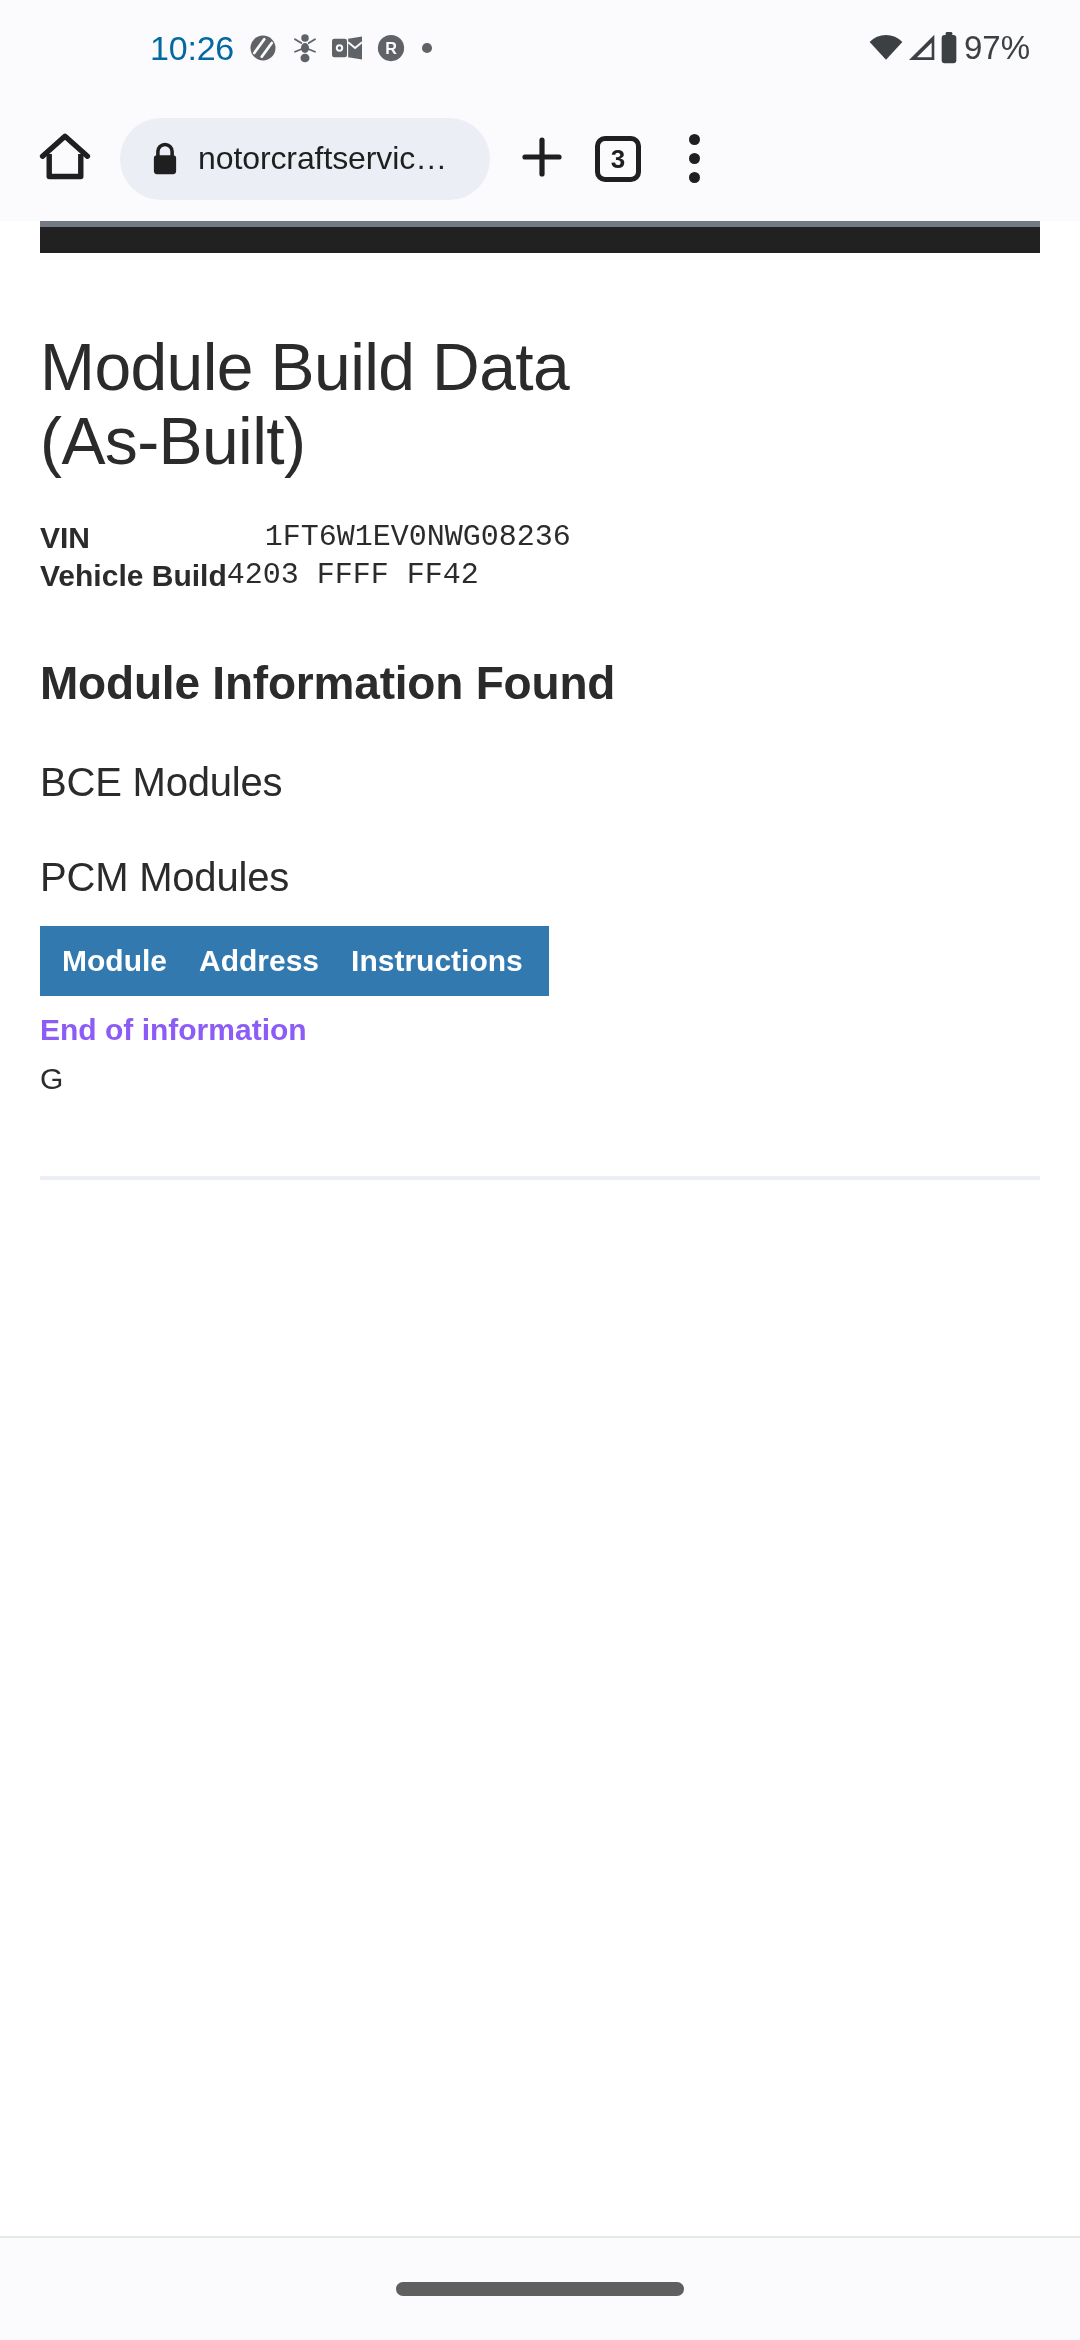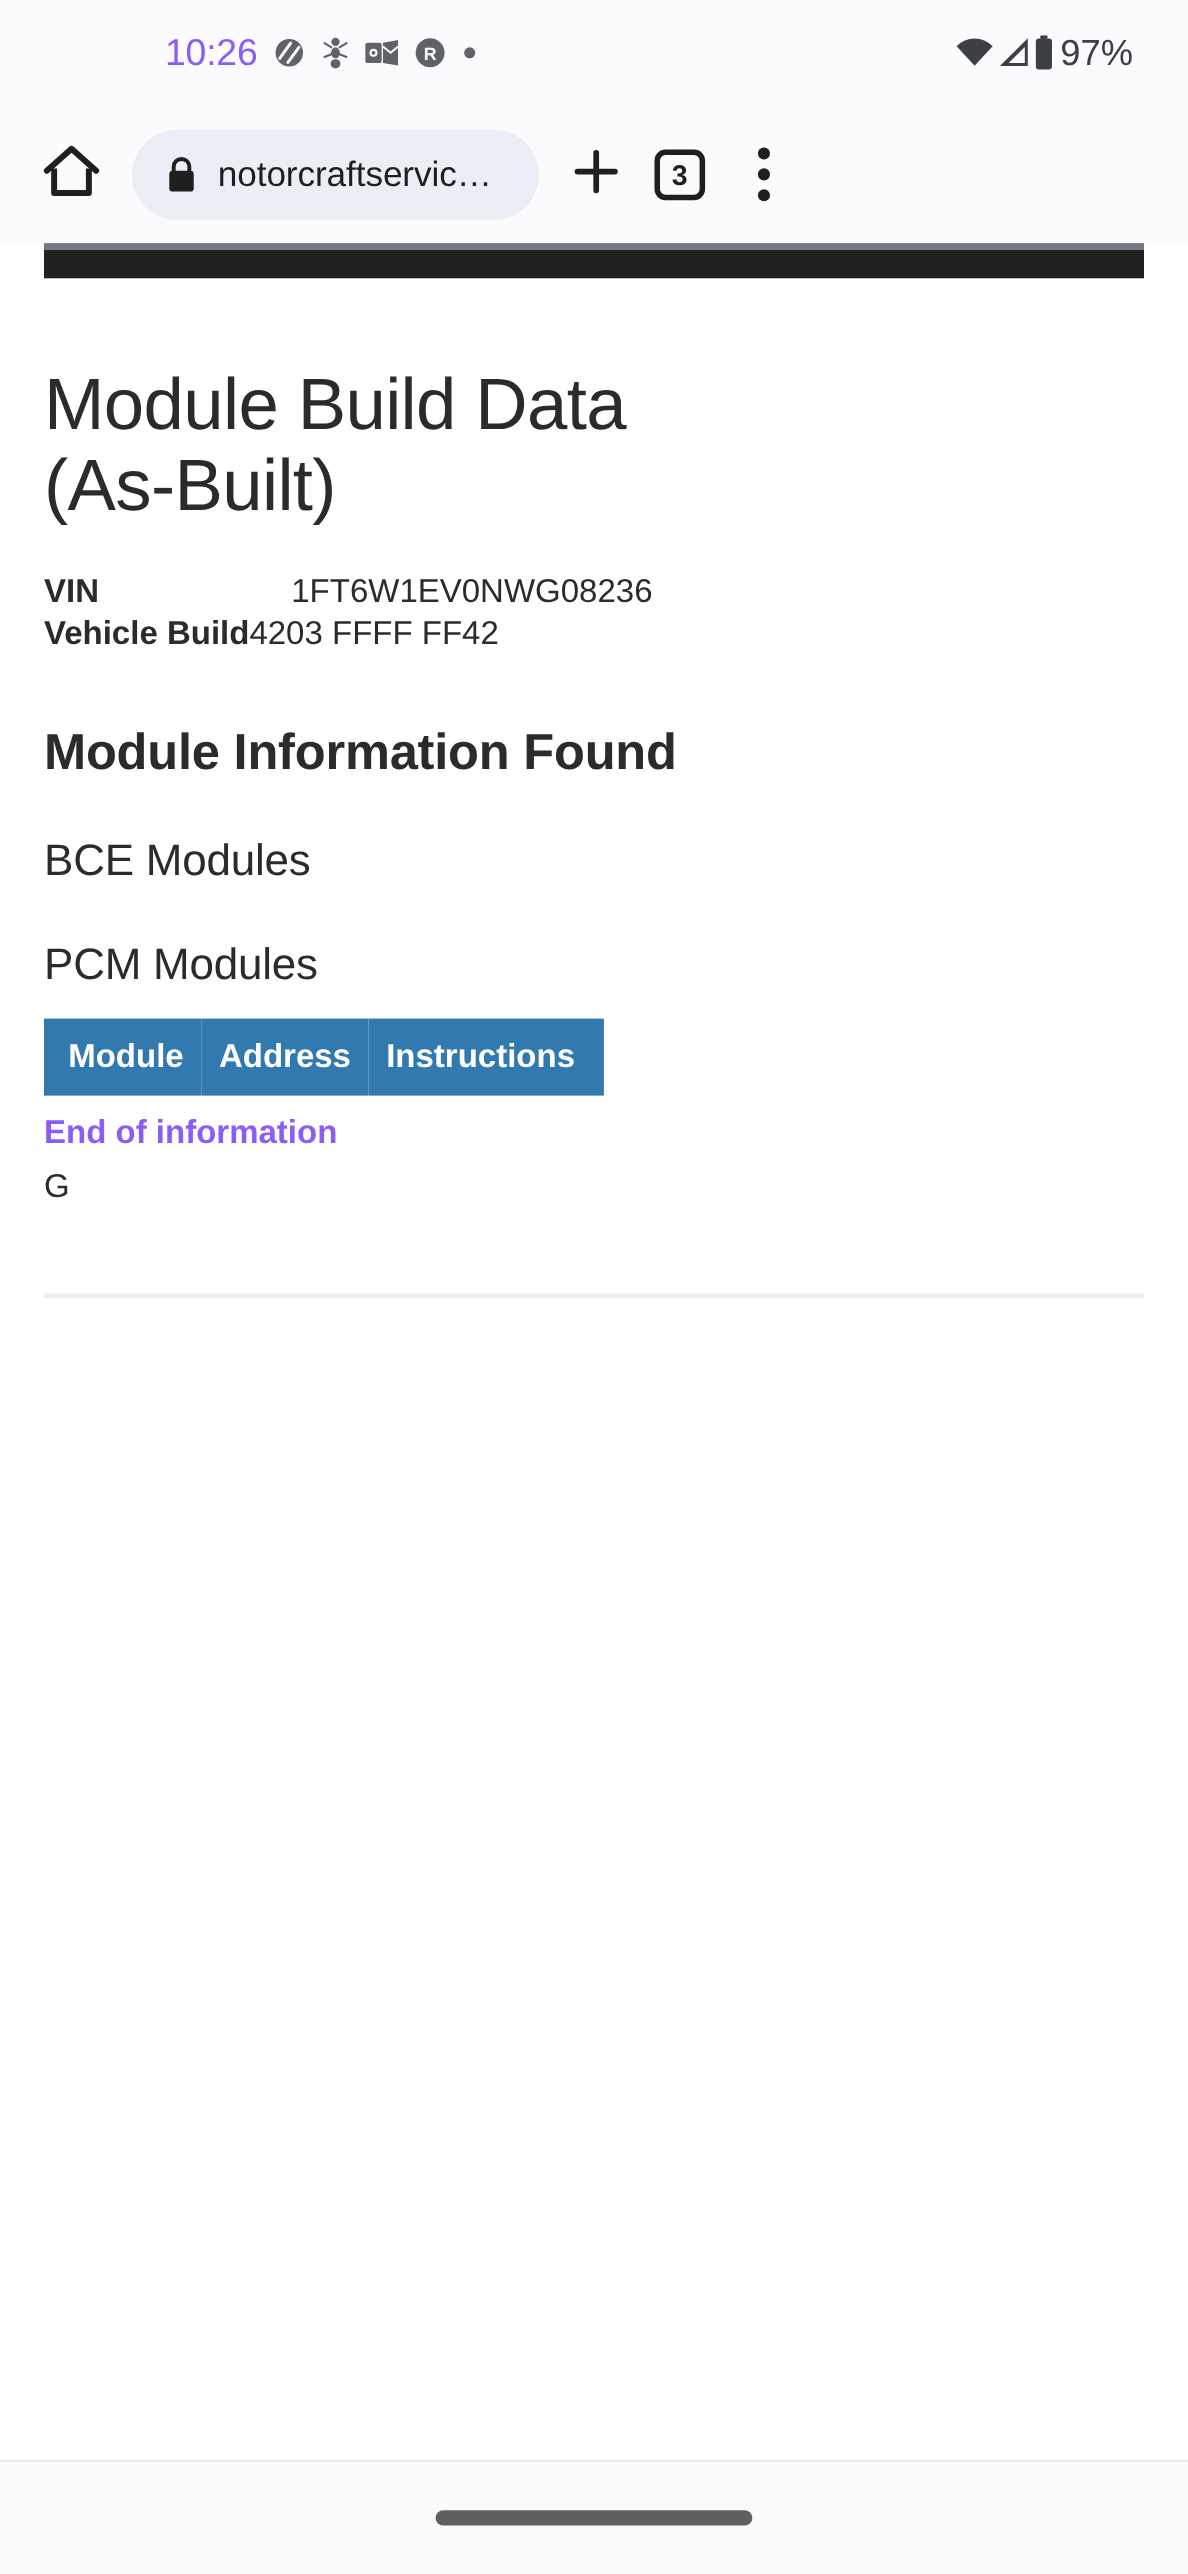--- a/index.html
+++ b/index.html
@@ -38,21 +38,21 @@
   }
   .status-left {
     display: flex;
     align-items: center;
     gap: 14px;
     padding-left: 150px;
   }
   .status-clock {
     font-size: 34px;
     font-weight: 500;
-    color: #8b5cf6;
+    color: #0369a1;
     letter-spacing: -0.2px;
     font-family: "Liberation Sans", sans-serif;
   }
   .sicon {
     display: inline-flex;
     align-items: center;
     justify-content: center;
     color: #5f6368;
   }
   .status-right {
@@ -202,20 +202,21 @@
     color: #2b2b2b;
   }
   .meta-label {
     font-weight: 700;
     padding-right: 0;
     white-space: nowrap;
   }
   .meta-value {
     font-weight: 400;
     white-space: nowrap;
+    font-family: Liberation Mono, monospace;
   }
   .meta-value.pad {
     padding-left: 38px;
   }
 
   h2.section-head {
     font-size: 46px;
     font-weight: 700;
     color: #2b2b2b;
     margin: 62px 0 16px 0;

